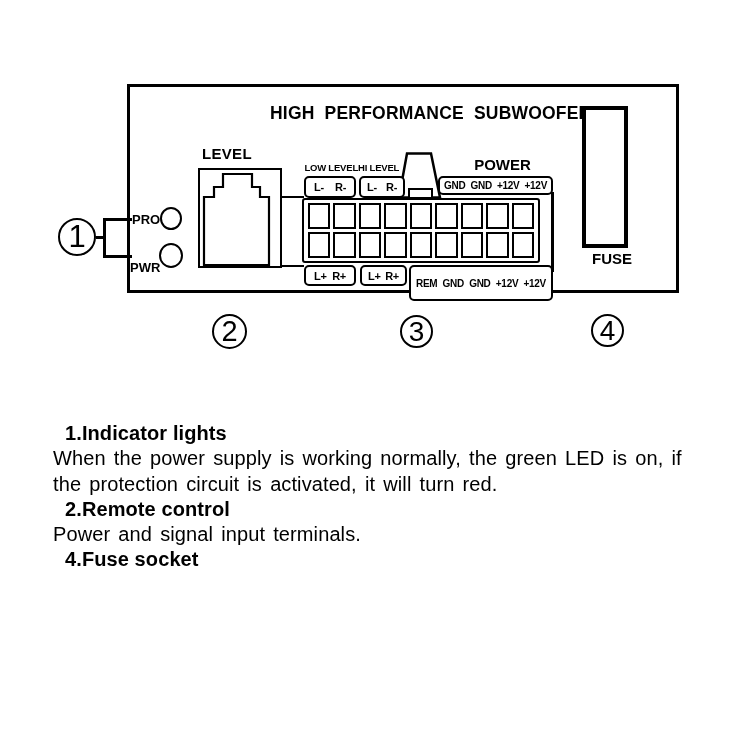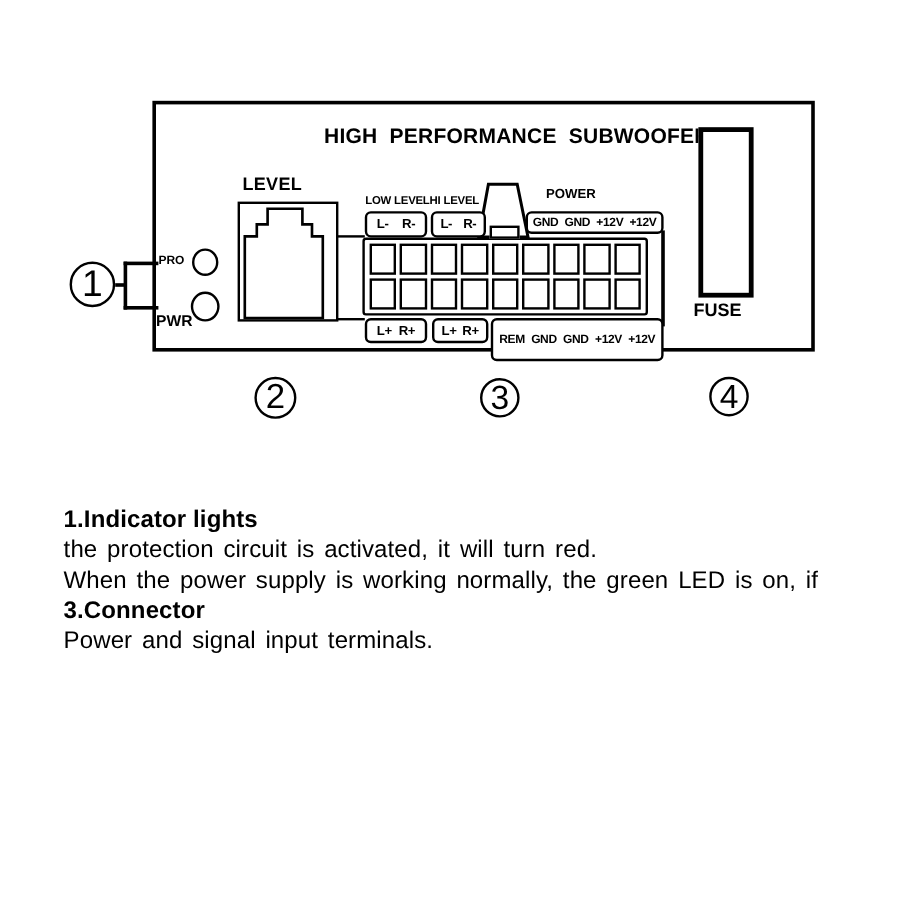--- a/index.html
+++ b/index.html
@@ -18,57 +18,57 @@
   .pinbox{position:absolute;border:2px solid #000;border-radius:5px;background:#fff;
           box-sizing:border-box;display:flex;align-items:center;justify-content:space-between;
           font-weight:bold;}
   .pinbox span{white-space:nowrap;letter-spacing:-0.3px;}
   .pin-block{position:absolute;left:302px;top:198px;width:238px;height:65px;
              border:2.5px solid #000;border-radius:3px;background:#fff;box-sizing:border-box;
              display:grid;grid-template-columns:repeat(9,1fr);grid-template-rows:1fr 1fr;
              gap:3px;padding:3px 4px;}
   .pin{border:2px solid #000;background:#fff;}
   .legend{position:absolute;left:53px;top:421px;width:690px;font-size:20px;line-height:25.3px;}
-  .lg-h{font-weight:bold;letter-spacing:0.1px;}
+  .lg-h{font-weight:bold;letter-spacing:0.1px;margin-left:12px;}
   .lg-b{font-weight:400;word-spacing:2.5px;letter-spacing:0.1px;}
   svg{position:absolute;overflow:visible;}
 </style>
 </head>
 <body>
 
 <div class="canvas">
 
   <div class="abs" style="left:127px;top:84px;width:546px;height:203px;border:3px solid #000;background:#fff;"></div>
 
   <div class="panel-title" style="left:270px;top:103px;width:290px;">HIGH PERFORMANCE SUBWOOFER</div>
 
   <div class="callout" style="left:58px;top:218px;width:34px;height:34px;font-size:31px;">
     <span>1</span>
   </div>
   <div class="hline" style="left:96px;top:236px;width:8px;height:2.5px;"></div>
   <div class="vline" style="left:103px;top:218px;width:2.5px;height:40px;"></div>
   <div class="hline" style="left:103px;top:218px;width:29px;height:2.5px;"></div>
   <div class="hline" style="left:103px;top:255px;width:29px;height:2.5px;"></div>
 
-  <div class="sm-label" style="left:132px;top:212px;font-size:10px;">PRO</div>
+  <div class="sm-label" style="left:132px;top:212px;font-size:13px;">PRO</div>
   <div class="outline circle" style="left:160px;top:207px;width:22px;height:23px;"></div>
   <div class="sm-label" style="left:130px;top:260px;font-size:13px;">PWR</div>
   <div class="outline circle" style="left:159px;top:243px;width:24px;height:25px;"></div>
 
   <div class="sm-label" style="left:202px;top:145px;font-size:15px;letter-spacing:0.3px;">LEVEL</div>
   <div class="outline" style="left:198px;top:168px;width:84px;height:100px;"></div>
   <svg style="left:198px;top:168px;" width="84" height="100" viewBox="0 0 84 100">
     <polygon points="6,97 6,29 16,29 16,19 25,19 25,6 54,6 54,19 62,19 62,29 71,29 71,97" fill="#ffffff" stroke="#000000" stroke-width="2.2"></polygon>
   </svg>
   <div class="hline" style="left:280px;top:195.5px;width:24px;height:2.5px;"></div>
   <div class="hline" style="left:280px;top:264.5px;width:24px;height:2.5px;"></div>
 
   <div class="sm-label" style="left:302px;top:162px;width:56px;text-align:right;font-size:9.5px;letter-spacing:-0.2px;">LOW LEVEL</div>
   <div class="sm-label" style="left:358px;top:162px;width:48px;text-align:left;font-size:9.5px;letter-spacing:-0.2px;">HI LEVEL</div>
-  <div class="sm-label" style="left:455px;top:156px;width:95px;text-align:left;font-size:11px;">POWER</div>
+  <div class="sm-label" style="left:455px;top:156px;width:95px;text-align:center;font-size:15px;">POWER</div>
 
   <svg style="left:394px;top:151px;" width="52" height="49" viewBox="0 0 52 49">
     <polygon points="13,2.5 37,2.5 46,46.5 5,46.5" fill="#ffffff" stroke="#000000" stroke-width="2.5"></polygon>
   </svg>
 
   <div class="pinbox" style="left:304px;top:176px;width:52px;height:22px;font-size:11px;padding:0 8px;">
     <span>L-</span>
     <span>R-</span>
   </div>
   <div class="pinbox" style="left:359px;top:176px;width:46px;height:22px;font-size:11px;padding:0 6px;">
@@ -117,33 +117,34 @@
   </div>
   <div class="pinbox" style="left:409px;top:265px;width:144px;height:21px;font-size:10px;padding:16px 5px;">
     <span>REM</span>
     <span>GND</span>
     <span>GND</span>
     <span>+12V</span>
     <span>+12V</span>
   </div>
 
   <div class="abs" style="left:582px;top:106px;width:46px;height:142px;border:4px solid #000;background:#fff;box-sizing:border-box;"></div>
-  <div class="sm-label" style="left:578px;top:250px;width:54px;text-align:left;font-size:15px;">FUSE</div>
+  <div class="sm-label" style="left:578px;top:250px;width:54px;text-align:right;font-size:15px;">FUSE</div>
 
   <div class="callout" style="left:212px;top:314px;width:31px;height:31px;font-size:29px;">
     <span>2</span>
   </div>
   <div class="callout" style="left:400px;top:315px;width:29px;height:29px;font-size:28px;">
     <span>3</span>
   </div>
   <div class="callout" style="left:591px;top:314px;width:29px;height:29px;font-size:28px;">
     <span>4</span>
   </div>
 
   <div class="legend">
     <div class="lg-h">1.Indicator lights</div>
+    <div class="lg-b">When the power supply is working normally, the green LED is on, if</div>
     <div class="lg-b">the protection circuit is activated, it will turn red.</div>
-    <div class="lg-b">When the power supply is working normally, the green LED is on, if</div>
-    <div class="lg-h">3.Connector</div>
+    <div class="lg-h">2.Remote control</div>
     <div class="lg-b">Power and signal input terminals.</div>
+    <div class="lg-h">4.Fuse socket</div>
   </div>
 
 </div>
 
 </body></html>

